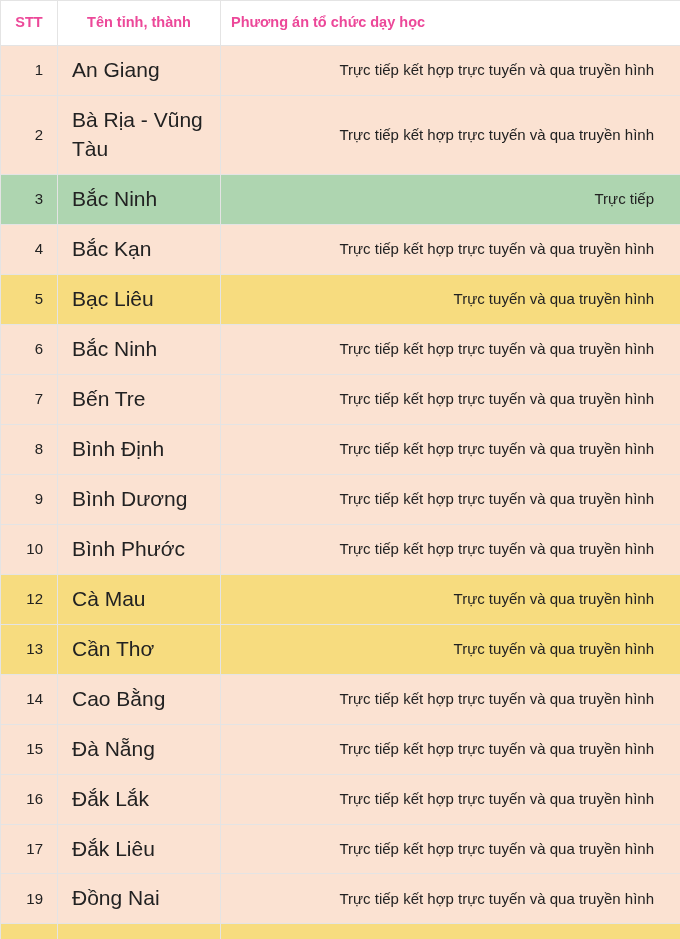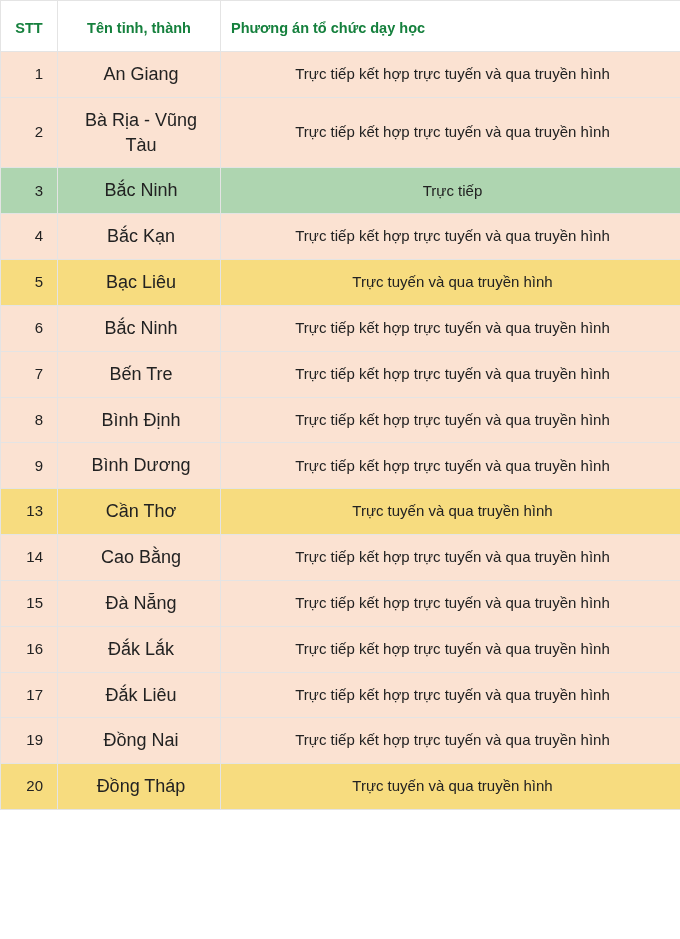--- a/index.html
+++ b/index.html
@@ -26,41 +26,41 @@
   table.teaching-table th,
   table.teaching-table td {
     border: 1px solid #e4e4e4;
     vertical-align: middle;
     line-height: 1.38;
   }
   table.teaching-table thead th {
     background: #ffffff;
     font-weight: bold;
     font-size: 14.5px;
-    color: #15803d;
-    padding: 16px 10px 12px 10px;
+    color: #ec4899;
+    padding: 10px 10px 12px 10px;
     height: 22px;
   }
   th.th-stt  { text-align: center; padding-left: 4px; padding-right: 4px; }
   th.th-name { text-align: center; padding-left: 14px; }
   th.th-plan { text-align: left; padding-left: 14px; border-radius: 15px; }
 
   td.cell-stt {
     text-align: right;
     padding: 10px 14px 10px 6px;
     font-size: 15px;
   }
   td.cell-name {
-    text-align: center;
+    text-align: left;
     padding: 10px 10px 10px 14px;
-    font-size: 18px;
+    font-size: 21px;
   }
   td.cell-plan {
-    text-align: center;
-    padding: 10px 10px 10px 14px;
+    text-align: right;
+    padding: 10px 26px 10px 14px;
     font-size: 15px;
   }
 
   tr.row-peach td { background: #fbe2d2; }
   tr.row-green td { background: #aed5b0; }
   tr.row-yellow td { background: #f7dc7f; }
 
   tr.row-tall td { height: 42px; }
 </style>
 </head>
@@ -118,20 +118,30 @@
       <tr class="row-peach">
         <td class="cell-stt">8</td>
         <td class="cell-name">Bình Định</td>
         <td class="cell-plan">Trực tiếp kết hợp trực tuyến và qua truyền hình</td>
       </tr>
       <tr class="row-peach">
         <td class="cell-stt">9</td>
         <td class="cell-name">Bình Dương</td>
         <td class="cell-plan">Trực tiếp kết hợp trực tuyến và qua truyền hình</td>
       </tr>
+      <tr class="row-peach">
+        <td class="cell-stt">10</td>
+        <td class="cell-name">Bình Phước</td>
+        <td class="cell-plan">Trực tiếp kết hợp trực tuyến và qua truyền hình</td>
+      </tr>
+      <tr class="row-yellow">
+        <td class="cell-stt">12</td>
+        <td class="cell-name">Cà Mau</td>
+        <td class="cell-plan">Trực tuyến và qua truyền hình</td>
+      </tr>
       <tr class="row-yellow">
         <td class="cell-stt">13</td>
         <td class="cell-name">Cần Thơ</td>
         <td class="cell-plan">Trực tuyến và qua truyền hình</td>
       </tr>
       <tr class="row-peach">
         <td class="cell-stt">14</td>
         <td class="cell-name">Cao Bằng</td>
         <td class="cell-plan">Trực tiếp kết hợp trực tuyến và qua truyền hình</td>
       </tr>

